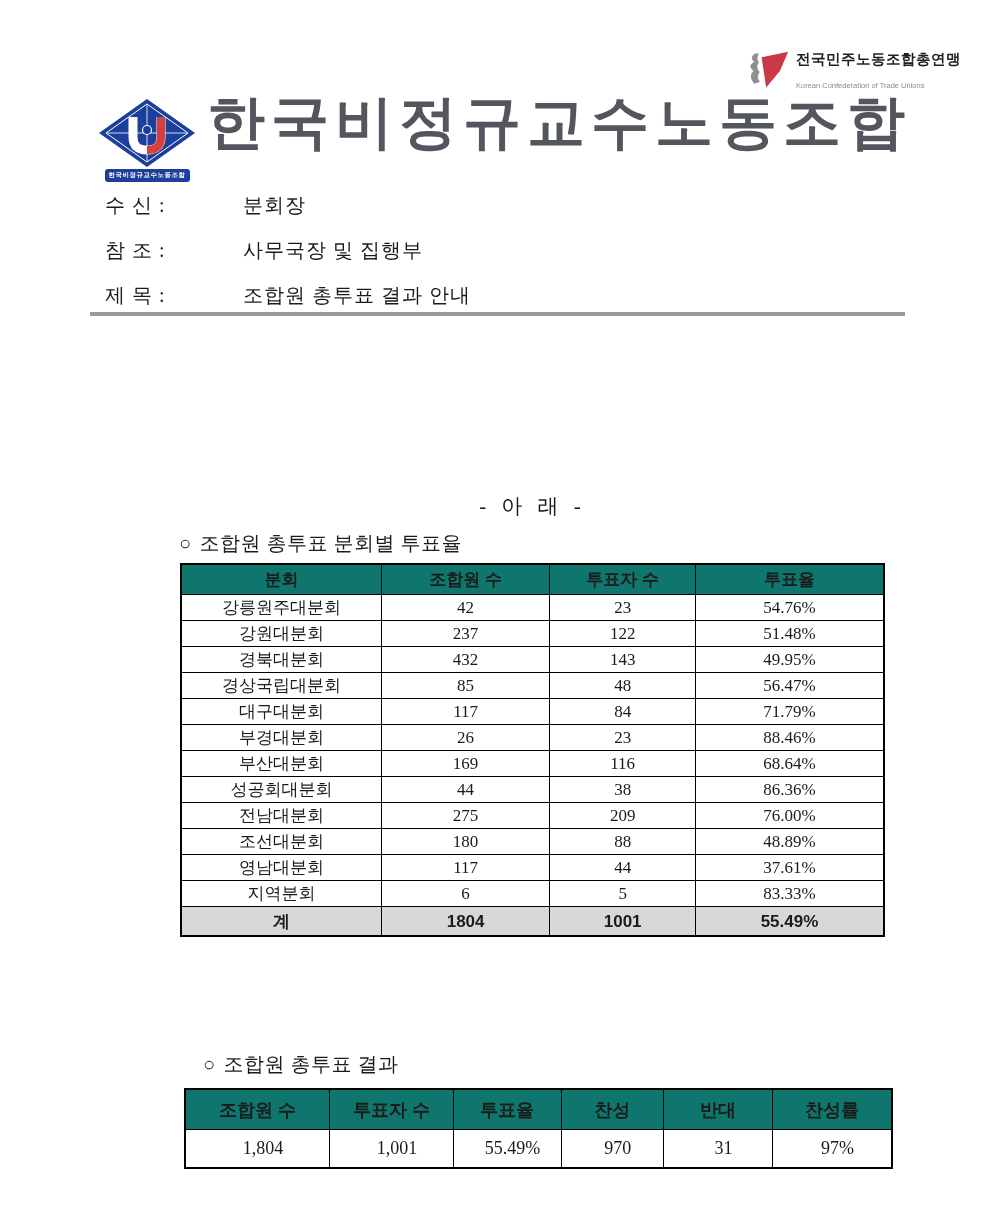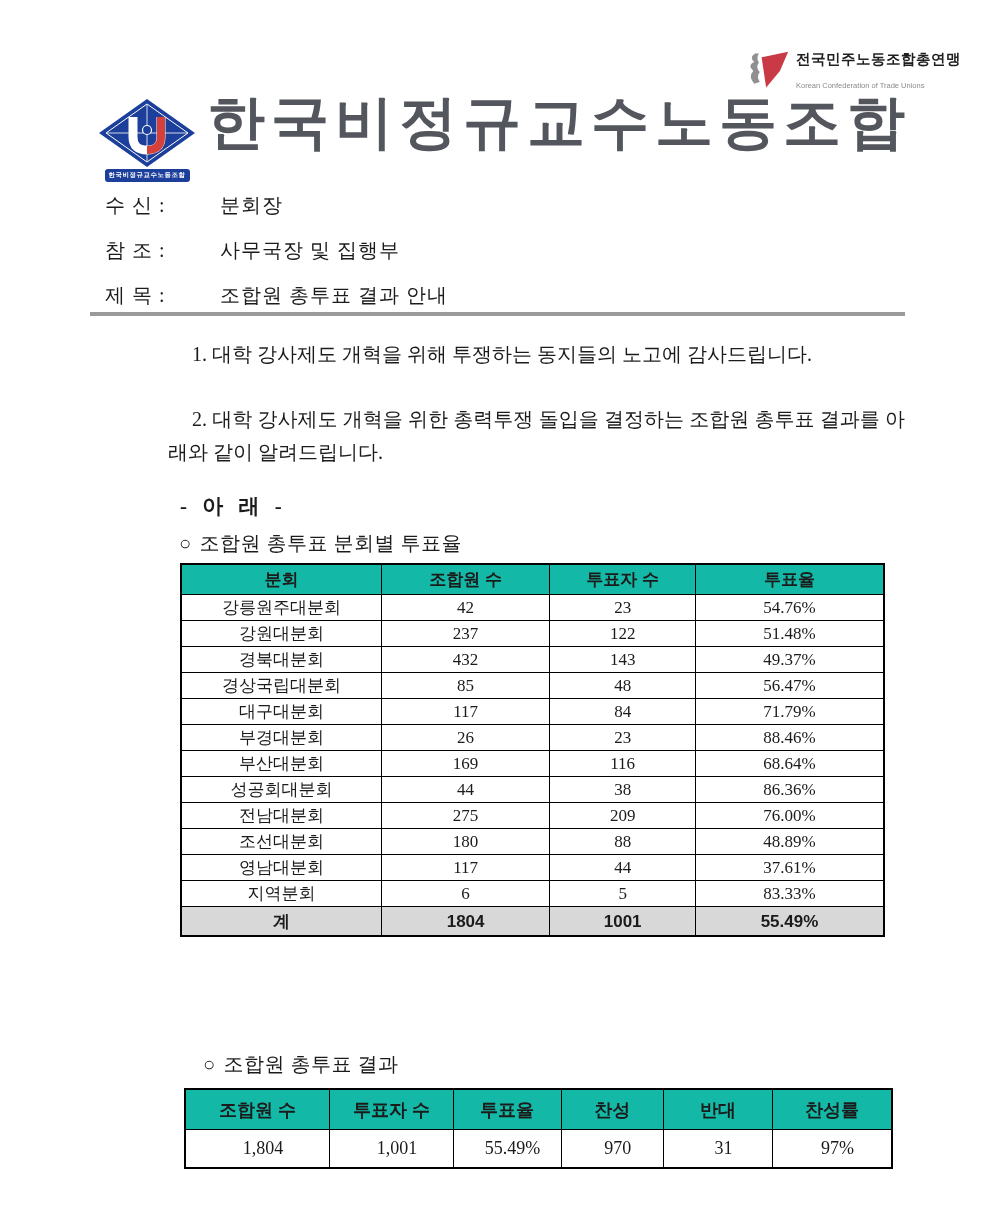--- a/index.html
+++ b/index.html
@@ -22,46 +22,46 @@
   }
 
   .doc-title{
     position:absolute;left:207px;top:84px;margin:0;white-space:nowrap;
     font-family:"Liberation Sans","DejaVu Sans",sans-serif;font-weight:900;
     font-size:58px;letter-spacing:6px;color:#54565e;
   }
 
   
   .meta{position:absolute;left:105px;top:192px;font-size:20px;}
-  .meta-row{display:flex;height:45px;align-items:flex-start;}
+  .meta-row{display:flex;height:45px;align-items:flex-start;gap:23px;}
   .meta-label{width:115px;letter-spacing:1px;}
   .meta-value{letter-spacing:1px;}
 
   .separator{position:absolute;left:90px;top:312px;width:815px;height:4px;background:#9a9a9a;}
 
   
   .body-text{position:absolute;left:168px;top:338px;width:737px;font-size:20px;line-height:33px;text-align:justify;}
   .body-text p{margin:0;text-indent:24px;}
   .body-text p + p{margin-top:32px;}
 
   .below-heading{
-    position:absolute;left:180px;top:492px;width:705px;
-    font-size:21px;font-weight:bold;letter-spacing:5px;
+    position:absolute;left:180px;top:492px;width:705px;text-align:center;
+    font-size:21px;font-weight:normal;letter-spacing:5px;
   }
 
   .section-title{position:absolute;left:179px;font-size:20px;letter-spacing:0.5px;}
   .section-title .bullet{margin-right:8px;}
   .st-1{top:530px;}
   .st-2{top:1051px;margin-left:24px;}
 
   
   table{border-collapse:collapse;position:absolute;border:2px solid #000;}
   th,td{border:1px solid #000;text-align:center;padding:0;}
   thead th{
-    background:#14b8a6;font-family:"Liberation Sans","DejaVu Sans",sans-serif;
+    background:#0f766e;font-family:"Liberation Sans","DejaVu Sans",sans-serif;
     font-weight:bold;font-size:17px;
   }
   td{font-size:17px;}
 
   .turnout-table{left:180px;top:563px;width:705px;}
   .turnout-table thead th{height:29px;}
   .turnout-table td{height:25px;line-height:25px;}
   .turnout-table .total-row td{
     background:#d8d8d8;font-family:"Liberation Sans","DejaVu Sans",sans-serif;
     font-weight:bold;height:28px;
@@ -112,24 +112,20 @@
       <span class="meta-value">사무국장 및 집행부</span>
     </div>
     <div class="meta-row">
       <span class="meta-label">제 목 :</span>
       <span class="meta-value">조합원 총투표 결과 안내</span>
     </div>
   </div>
 
   <div class="separator"></div>
 
-  <div class="body-text">
-    <p>1. 대학 강사제도 개혁을 위해 투쟁하는 동지들의 노고에 감사드립니다.</p>
-    <p>2. 대학 강사제도 개혁을 위한 총력투쟁 돌입을 결정하는 조합원 총투표 결과를 아래와 같이 알려드립니다.</p>
-  </div>
 
   <div class="below-heading">- 아 래 -</div>
 
   <div class="section-title st-1">
     <span class="bullet">○</span><span>조합원 총투표 분회별 투표율</span>
   </div>
 
   <table class="turnout-table">
     <colgroup>
       <col style="width:201px">
@@ -155,21 +151,21 @@
         <tr>
           <td>강원대분회</td>
           <td>237</td>
           <td>122</td>
           <td>51.48%</td>
         </tr>
         <tr>
           <td>경북대분회</td>
           <td>432</td>
           <td>143</td>
-          <td>49.37%</td>
+          <td>49.95%</td>
         </tr>
         <tr>
           <td>경상국립대분회</td>
           <td>85</td>
           <td>48</td>
           <td>56.47%</td>
         </tr>
         <tr>
           <td>대구대분회</td>
           <td>117</td>

